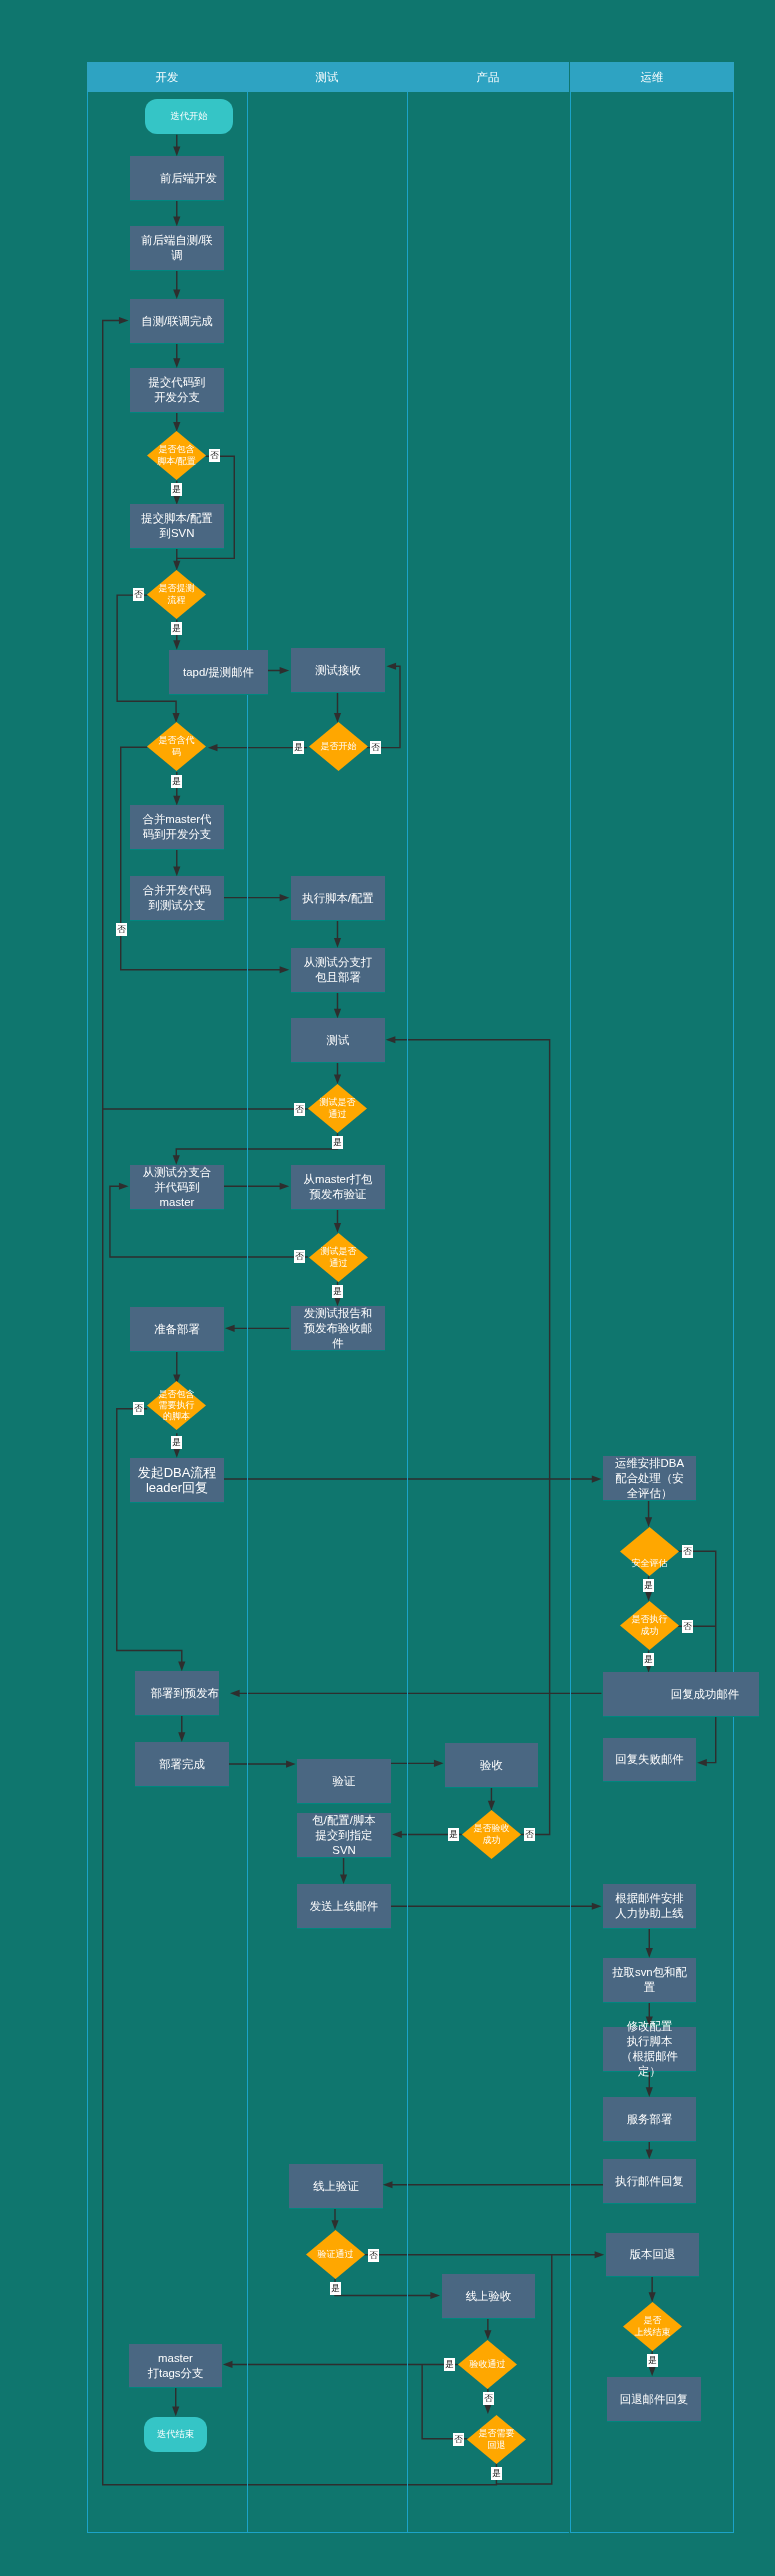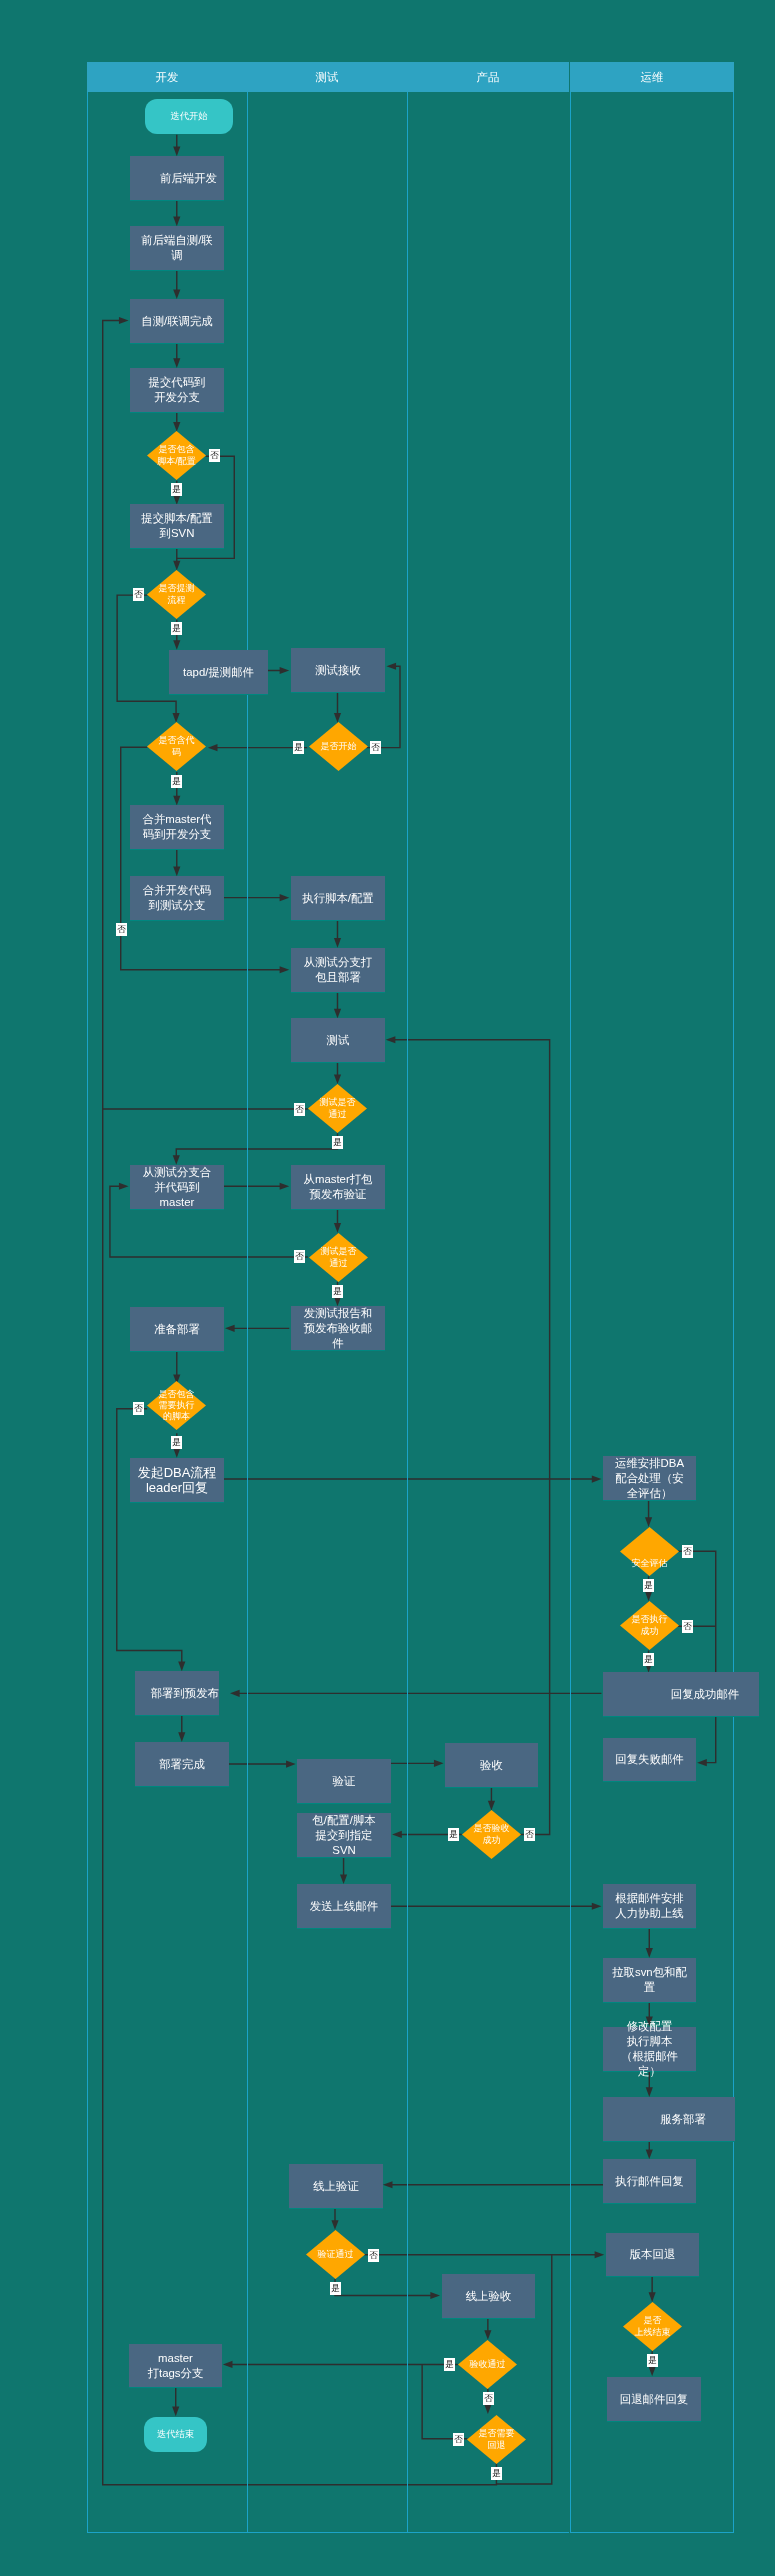--- a/index.html
+++ b/index.html
@@ -465,21 +465,21 @@
         </div>
       </div>
       <div class="node proc" style="left: 603px; top: 2027px; width: 93px; height: 44px;">
         <div class="txt" style="font-size: 11.4px; line-height: 15px;">
           <div>修改配置</div>
           <div>执行脚本</div>
           <div>（根据邮件</div>
           <div>定）</div>
         </div>
       </div>
-      <div class="node proc" style="left: 603px; top: 2097px; width: 104px; height: 44px; padding-left: 28px;">
+      <div class="node proc" style="left: 603px; top: 2097px; width: 93px; height: 44px;">
         <div class="txt" style="font-size: 11.4px; line-height: 15px;">
           <div>服务部署</div>
         </div>
       </div>
       <div class="node proc" style="left: 603px; top: 2159px; width: 93px; height: 44px;">
         <div class="txt" style="font-size: 11.4px; line-height: 15px;">
           <div>执行邮件回复</div>
         </div>
       </div>
       <div class="node proc" style="left: 606px; top: 2233px; width: 93px; height: 43px;">

